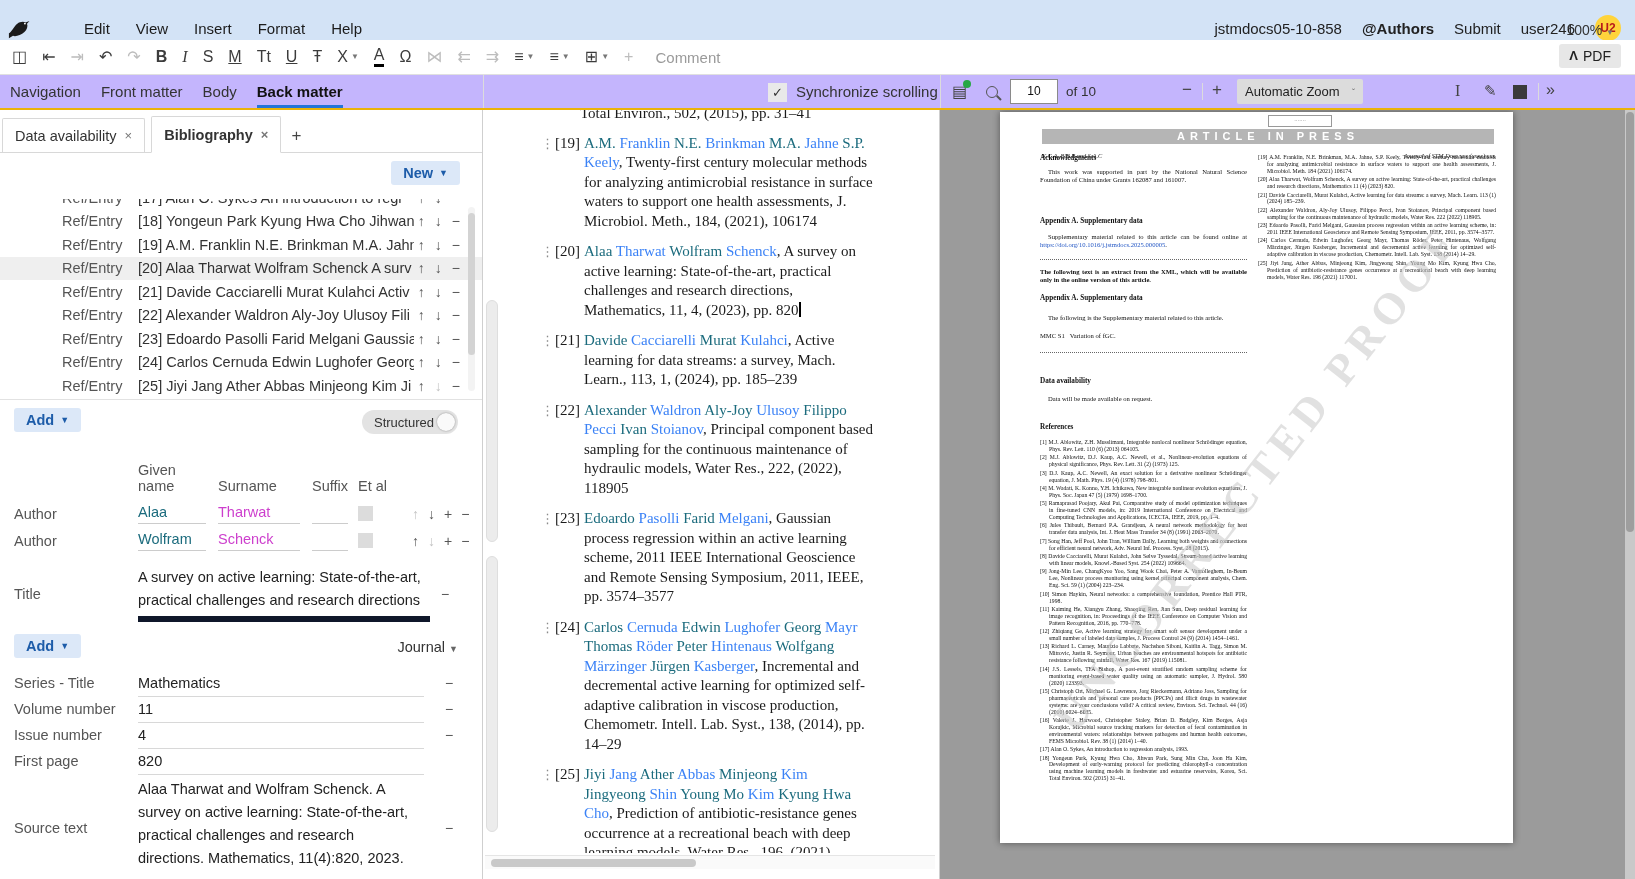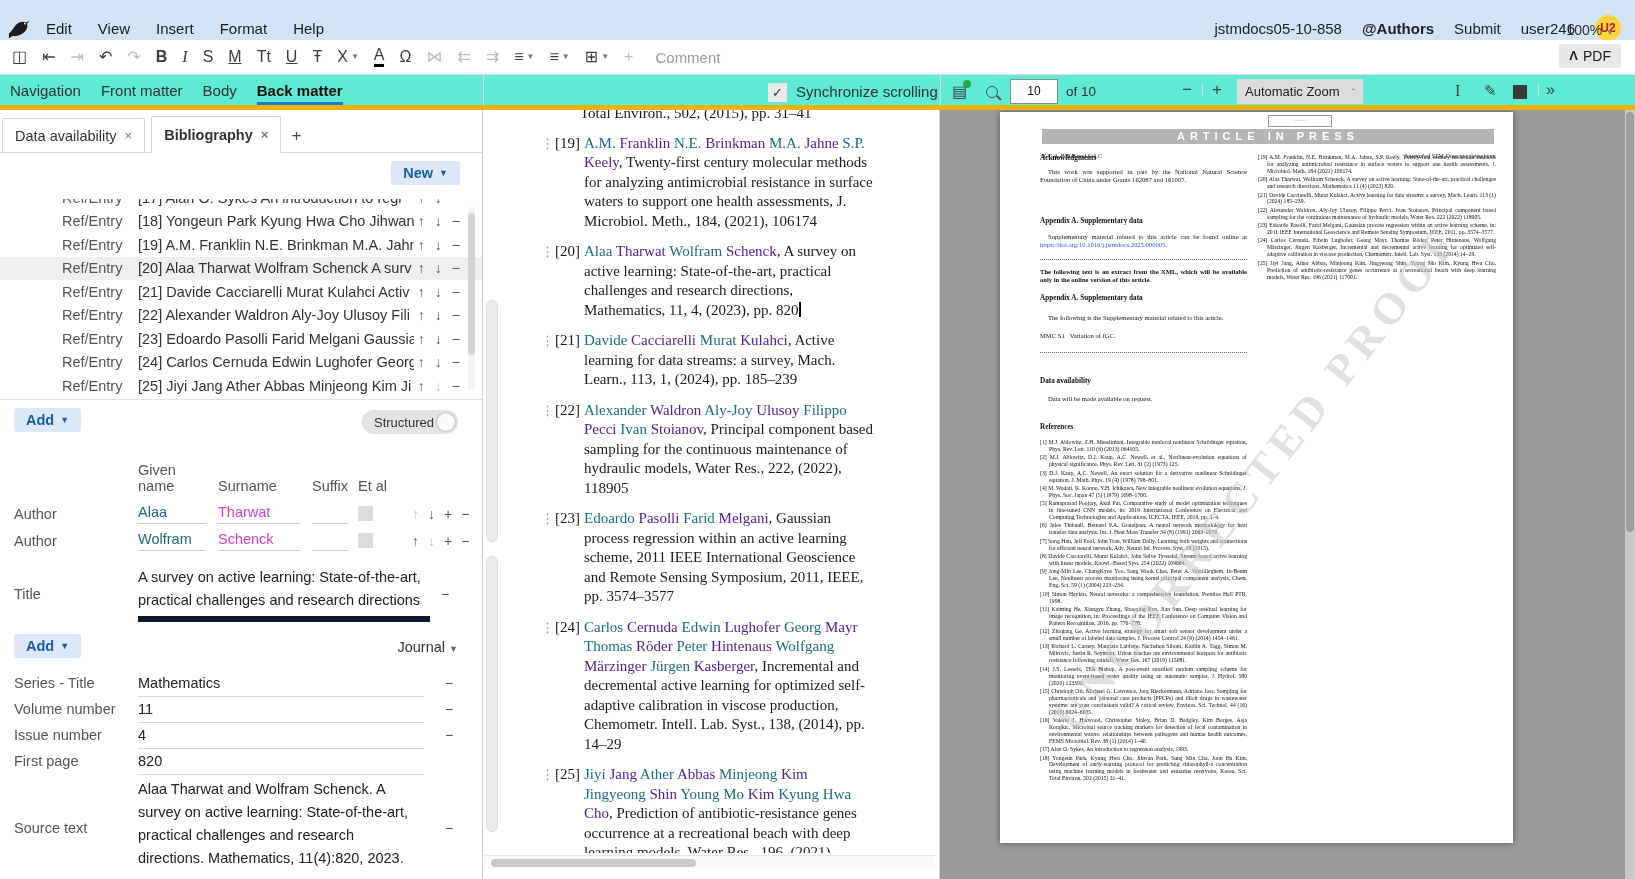--- a/index.html
+++ b/index.html
@@ -1,20 +1,20 @@
 <!DOCTYPE html>
 <html><head>
 <meta charset="utf-8">
 <style>
   html,body{margin:0;padding:0;}
   body{width:1635px;height:879px;position:relative;overflow:hidden;background:#fff;
        font-family:"Liberation Sans",sans-serif;color:#222;}
   
   #menubar{position:absolute;left:0;top:0;width:1635px;height:56px;background:#d3e3f6;
-           display:flex;align-items:center;}
+           display:flex;align-items:center;gap:38px;}
   #logo{width:40px;height:36px;display:flex;align-items:center;justify-content:center;}
   #menus{display:flex;gap:26px;margin-left:6px;font-size:15px;color:#1b1b1b;}
   #menus .menu{cursor:default;}
   .mb-right{margin-left:auto;display:flex;align-items:center;gap:20px;padding-right:14px;font-size:15px;}
   .mb-right .bold{font-weight:bold;}
   #avatar{width:26px;height:26px;border-radius:50%;background:#ffd43b;color:#b91c1c;
           font-size:12px;font-weight:bold;display:flex;align-items:center;justify-content:center;}
   
   #toolbar{position:absolute;left:0;top:40px;width:1635px;height:35px;background:#fff;
            border-bottom:1px solid #e0e0e0;display:flex;align-items:center;padding-left:12px;box-sizing:border-box;}
@@ -28,22 +28,22 @@
   .tbi.colorbar .g{border-bottom:3px solid #000;padding-bottom:1px;}
   #comment-lbl{margin-left:22px;color:#9a9a9a;font-size:15px;}
   .tb-right{margin-left:auto;display:flex;align-items:center;gap:6px;padding-right:14px;flex-direction:column;}
   #zoom-lbl{font-size:14px;color:#333;}
   #zoom-lbl .c{font-size:8px;color:#777;}
   #pdf-btn{background:#e7e7e7;border-radius:3px;padding:4px 10px;font-size:14px;color:#222;
            display:flex;align-items:center;gap:5px;}
   #pdf-btn .adobe{font-weight:bold;font-size:13px;}
   .panel-toggle{font-size:16px;color:#3c3c3c;}
   
-  #navstrip{position:absolute;left:0;top:75px;width:1635px;height:35px;background:#5eead4;
-            border-bottom:5px solid #eab308;box-sizing:border-box;}
+  #navstrip{position:absolute;left:0;top:75px;width:1635px;height:35px;background:#c4b5fd;
+            border-bottom:2px solid #eab308;box-sizing:border-box;}
   #navtabs{position:absolute;left:10px;top:0;height:100%;display:flex;gap:20px;align-items:center;font-size:15px;color:#333;}
   #navtabs .tab{height:100%;display:flex;align-items:center;position:relative;}
   #navtabs .tab.active{font-weight:bold;color:#111;}
   #navtabs .tab.active::after{content:"";position:absolute;left:0;right:0;bottom:0;height:3px;background:#2475d8;}
   .vdiv{position:absolute;top:0;bottom:0;width:1px;background:#dcdcdc;}
   #opts{position:absolute;left:497px;top:8px;font-size:15px;color:#333;margin-top:32px;}
   #opts .c,.ddc{font-size:9px;color:#666;}
   #sync-box{position:absolute;left:768px;top:8px;width:19px;height:19px;background:#e9e9e9;
             display:flex;align-items:center;justify-content:center;font-size:13px;color:#333;}
   #sync-lbl{position:absolute;left:796px;top:8px;font-size:15px;color:#333;}
@@ -124,21 +124,21 @@
   .gpill{position:absolute;left:3px;width:10px;background:#ececec;border:1px solid #dedede;border-radius:6px;}
   #gp1{top:190px;height:240px;} #gp2{top:446px;height:274px;}
   #mcontent{position:absolute;left:22px;top:0;right:14px;bottom:26px;overflow:hidden;
             font-family:"Liberation Serif",serif;font-size:15px;line-height:19.5px;color:#1b1b1b;}
   .mpartial{margin:-6px 0 10px 0;padding-left:75px;}
   .entry{display:flex;margin-bottom:11px;}
   .e-handle{width:14px;margin-left:36px;color:#8a8a8a;font-size:13px;flex:none;}
   .e-num{width:29px;flex:none;}
   .e-text{width:289px;white-space:pre-wrap;}
   .e-text .g{color:#1b6b7d;}
-  .e-text .s{color:#4c1d95;}
+  .e-text .s{color:#3b82f6;}
   .caret{display:inline-block;width:1.5px;height:15px;background:#000;vertical-align:-2px;margin-left:1px;}
   .mid-hscroll{position:absolute;left:2px;right:4px;bottom:10px;height:13px;background:#fafafa;border-top:1px solid #e5e5e5;}
   .mid-hscroll .thumb{position:absolute;left:6px;top:3px;width:205px;height:8px;background:#c9c9c9;border-radius:4px;}
   
   #pdfp{position:absolute;left:940px;top:110px;width:695px;height:769px;background:#9b9b9b;overflow:hidden;}
   #page{position:absolute;left:60px;top:2px;width:513px;height:731px;background:#fff;
         box-shadow:0 0 7px rgba(0,0,0,.45);font-family:"Liberation Serif",serif;}
   .pdf-vscroll{position:absolute;right:0;top:0;width:10px;height:100%;background:#c9c9c9;}
   .pdf-vscroll .thumb{position:absolute;left:1px;top:2px;width:8px;height:420px;background:#9e9e9e;border-radius:4px;}
   #stamp{position:absolute;left:268px;top:3px;width:62px;height:10px;border:1px solid #999;font-size:5px;

